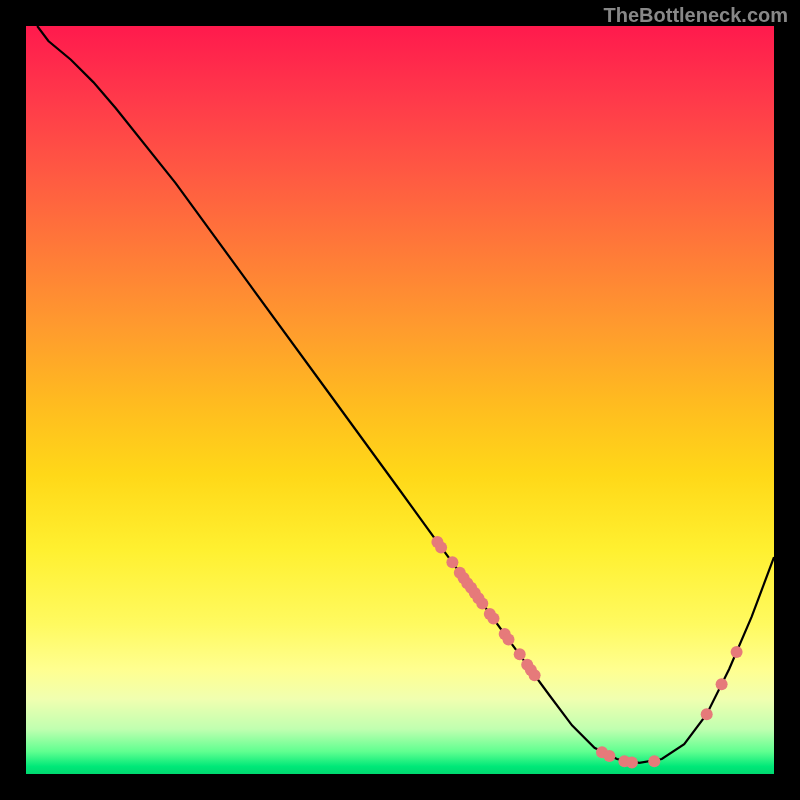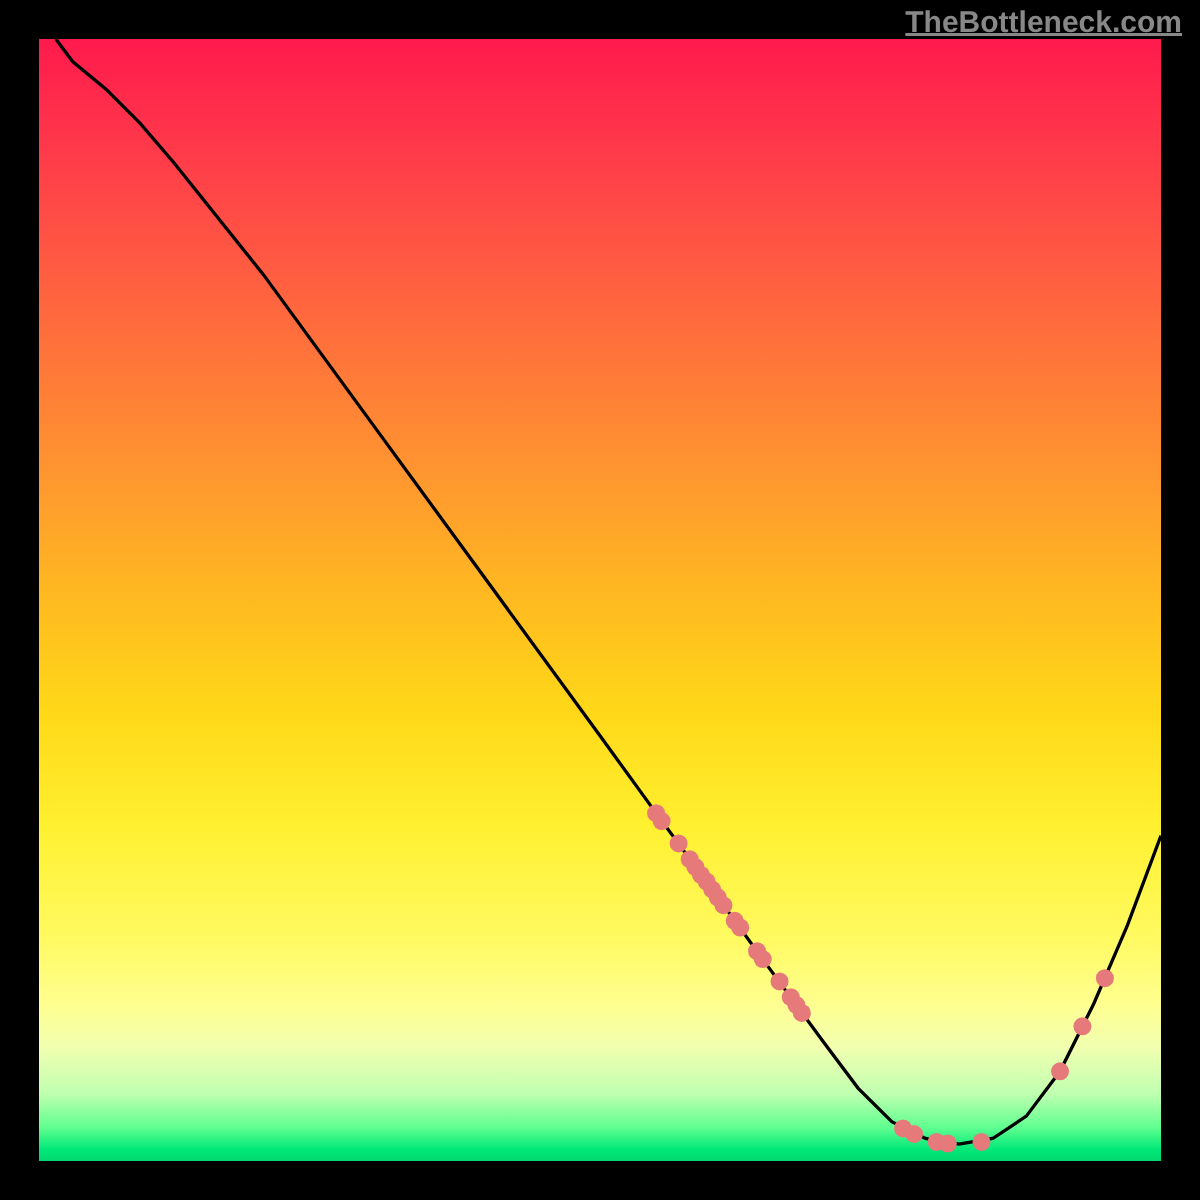--- a/index.html
+++ b/index.html
@@ -12,21 +12,20 @@
     font-family: Arial, sans-serif;
   }
   .watermark {
     position: absolute;
     top: 4px;
     right: 12px;
     color: #888;
     font-size: 20px;
     font-weight: bold;
     z-index: 10;
-    text-decoration: underline;
   }
   .plot-area {
     position: absolute;
     top: 26px;
     left: 26px;
     width: 748px;
     height: 748px;
     overflow: hidden;
   }
   .gradient-bg {

